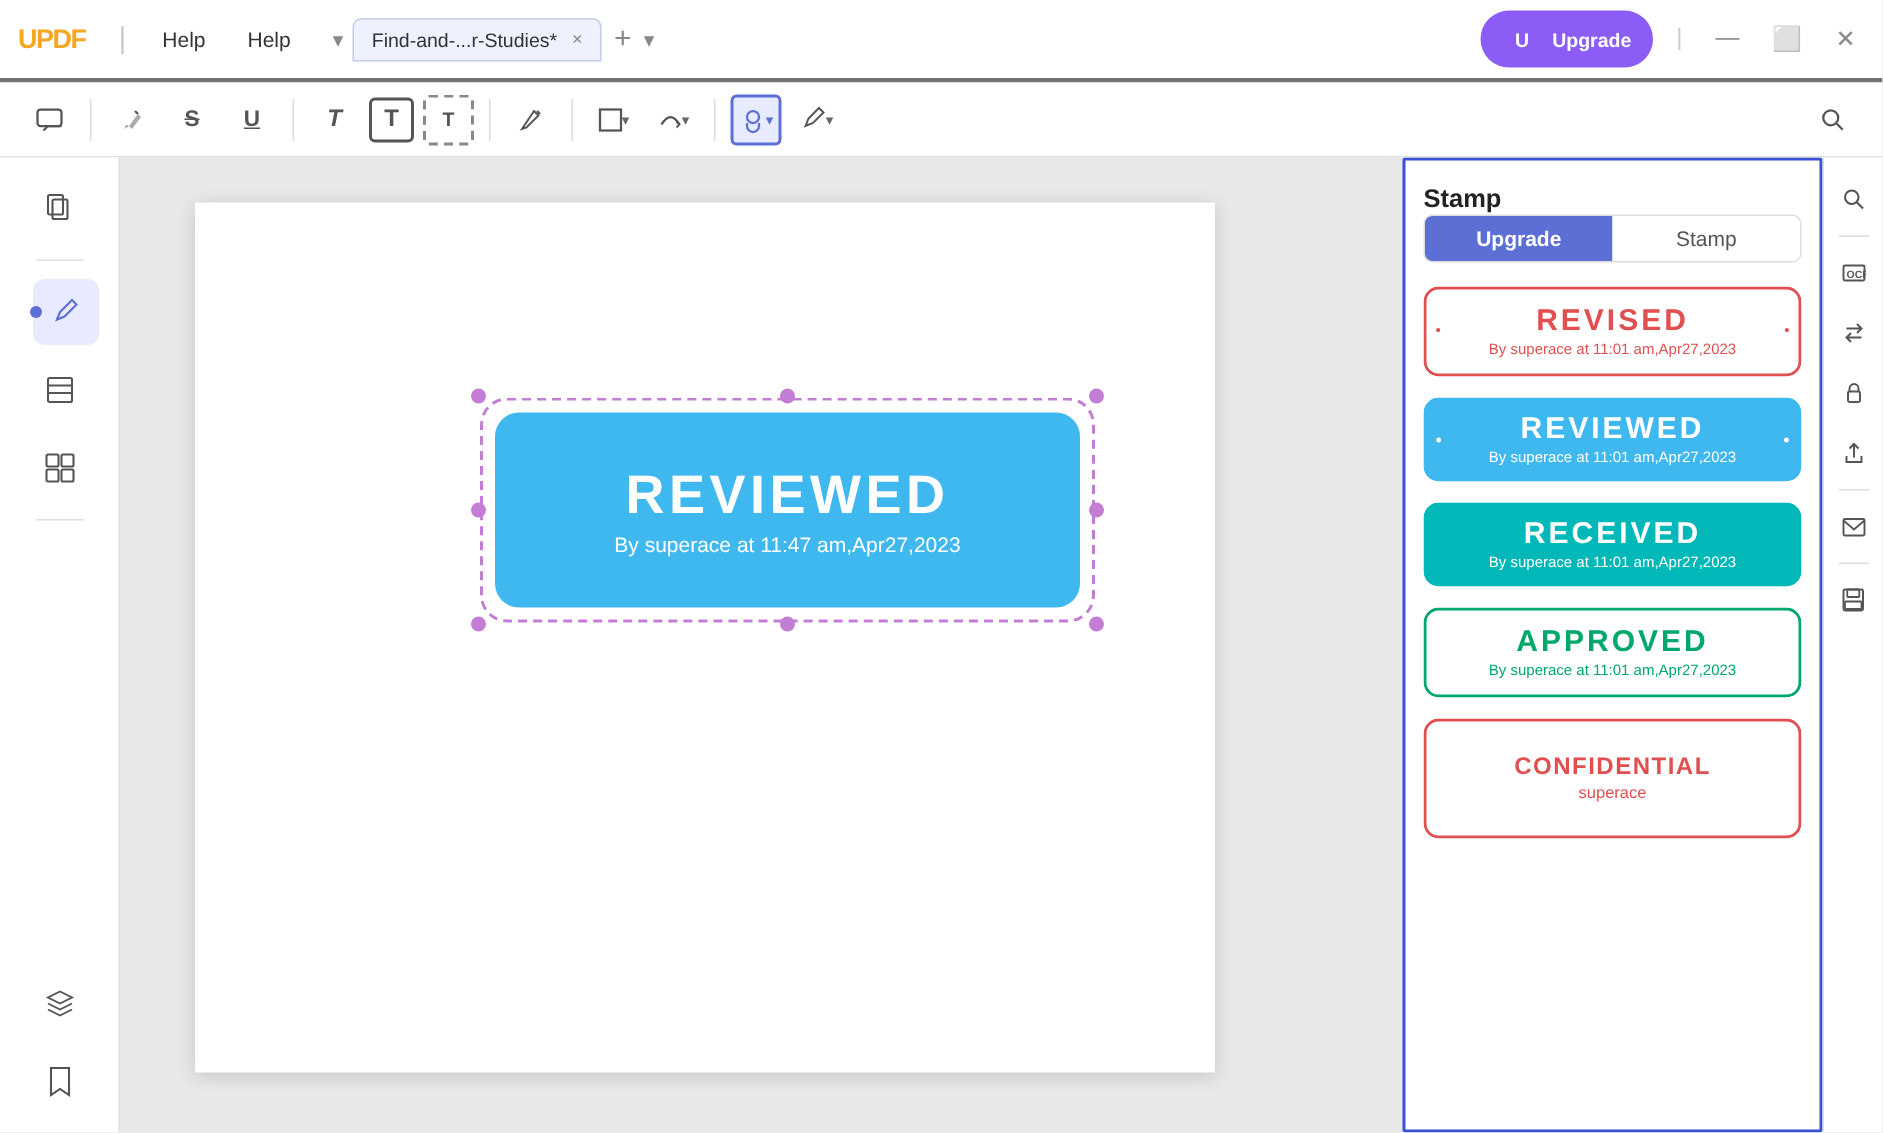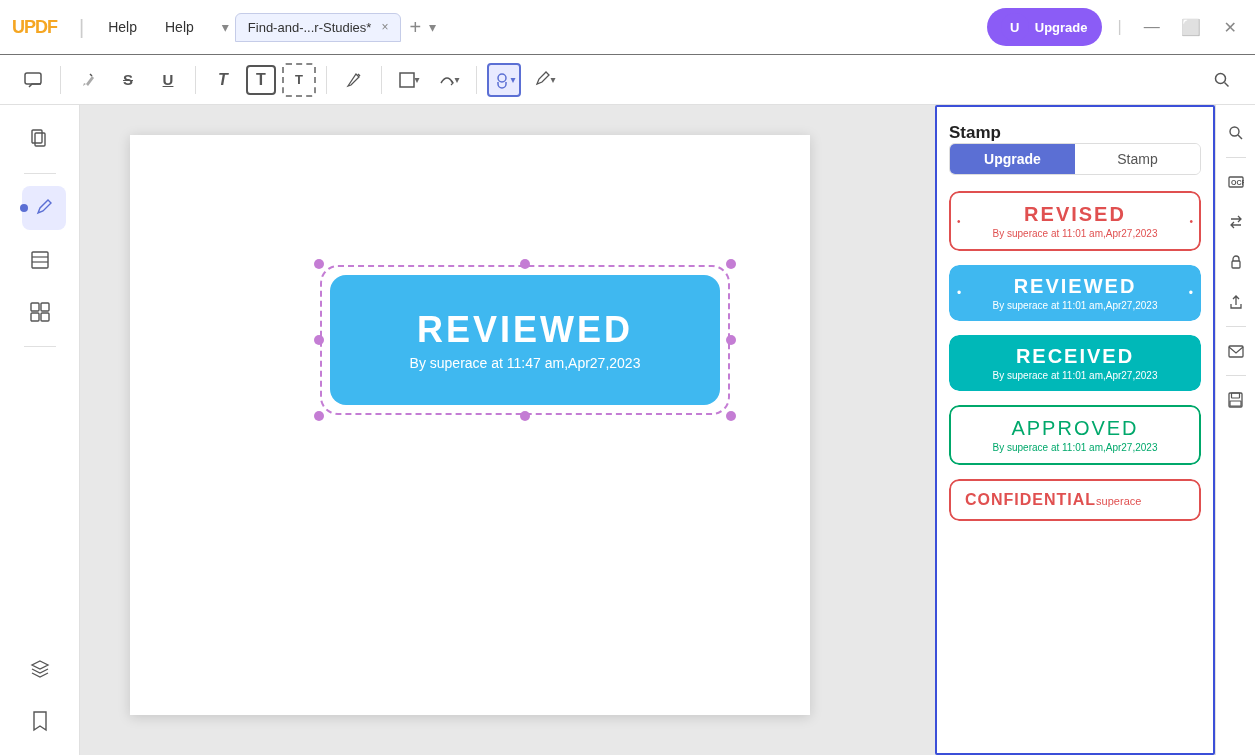--- a/index.html
+++ b/index.html
@@ -5,21 +5,21 @@
     * { box-sizing: border-box; margin: 0; padding: 0; }
     body { font-family: -apple-system, BlinkMacSystemFont, 'Segoe UI', sans-serif; background: #f0f0f0; width: 1255px; height: 755px; overflow: hidden; }
 
     
     #titlebar {
       height: 55px;
       background: #fff;
       display: flex;
       align-items: center;
       padding: 0 12px;
-      border-bottom: 1px solid #737373;
+      border-bottom: 3px solid #737373;
       gap: 8px;
       justify-content: space-between;
     }
     #logo {
       font-weight: 900;
       font-size: 18px;
       color: #f5a623;
       letter-spacing: -1px;
       margin-right: 8px;
     }
@@ -433,36 +433,36 @@
     .stamp-approved-card {
       border: 2px solid #00a86b;
       border-radius: 10px;
       padding: 10px 14px;
       display: flex;
       flex-direction: column;
       align-items: center;
     }
     .approved-text {
       font-size: 20px;
-      font-weight: 400;
+      font-weight: 700;
       color: #00a86b;
       letter-spacing: 2px;
     }
     .approved-sub {
       font-size: 10px;
       color: #00a86b;
       margin-top: 2px;
     }
 
     .stamp-confidential-card {
       border: 2px solid #e05050;
       border-radius: 10px;
-      padding: 10px 14px;
-      display: flex;
-      flex-direction: row;
+      padding: 22px 14px;
+      display: flex;
+      flex-direction: column;
       align-items: center;
     }
     .confidential-text {
       font-size: 16px;
       font-weight: 900;
       color: #e05050;
       letter-spacing: 1px;
     }
     .confidential-sub {
       font-size: 11px;

